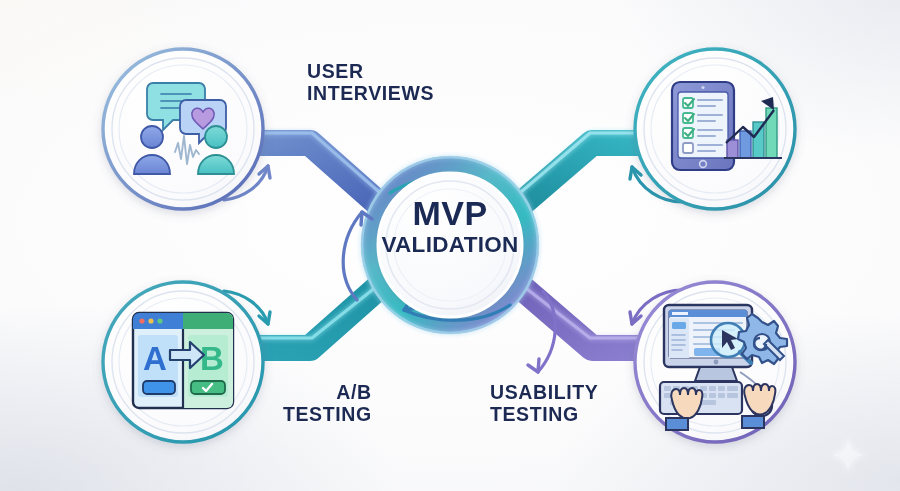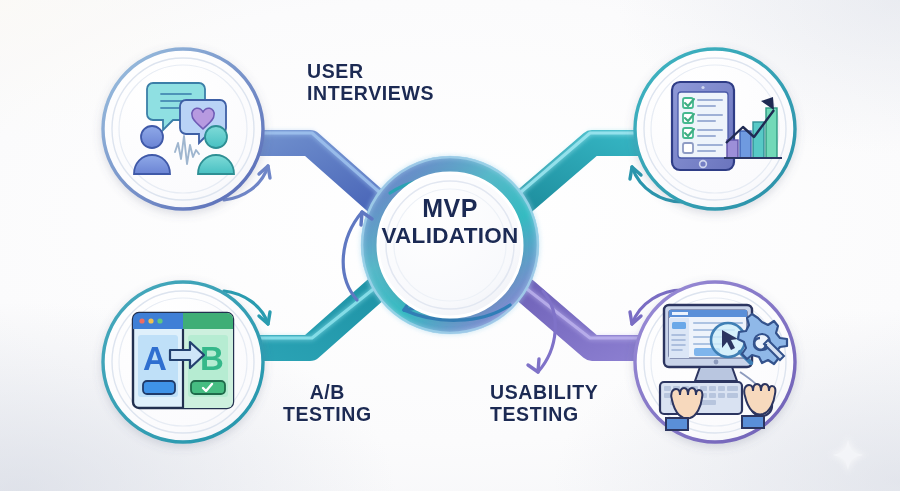--- a/index.html
+++ b/index.html
@@ -31,29 +31,29 @@
     font-weight:bold;
     font-size:19.5px;
     letter-spacing:.6px;
     line-height:1.13;
     text-transform:uppercase;
     white-space:pre-line;
     text-shadow:0 1px 0 rgba(255,255,255,.9);
   }
   #lbl-user-interviews{left:283px;top:60px;text-align:left;margin-left:24px;}
   #lbl-surveys{left:535px;top:79px;text-align:left;}
-  #lbl-ab-testing{left:283px;top:381px;text-align:center;}
+  #lbl-ab-testing{left:283px;top:381px;text-align:right;}
   #lbl-usability-testing{left:490px;top:381px;text-align:left;}
 
   .hub-text{
     position:absolute;left:374px;top:196px;width:152px;
     text-align:center;color:#1b2a54;
     text-shadow:0 1px 0 rgba(255,255,255,.85);
   }
-  .hub-title{font-size:25px;font-weight:bold;letter-spacing:.5px;line-height:1;}
+  .hub-title{font-size:34px;font-weight:bold;letter-spacing:.5px;line-height:1;}
   .hub-sub{font-size:22.5px;font-weight:bold;letter-spacing:.3px;line-height:1.15;margin-top:2px;}
 </style>
 </head>
 <body>
 
 <div id="stage">
 
   <svg id="art" viewBox="0 0 900 491">
     <defs>
 

